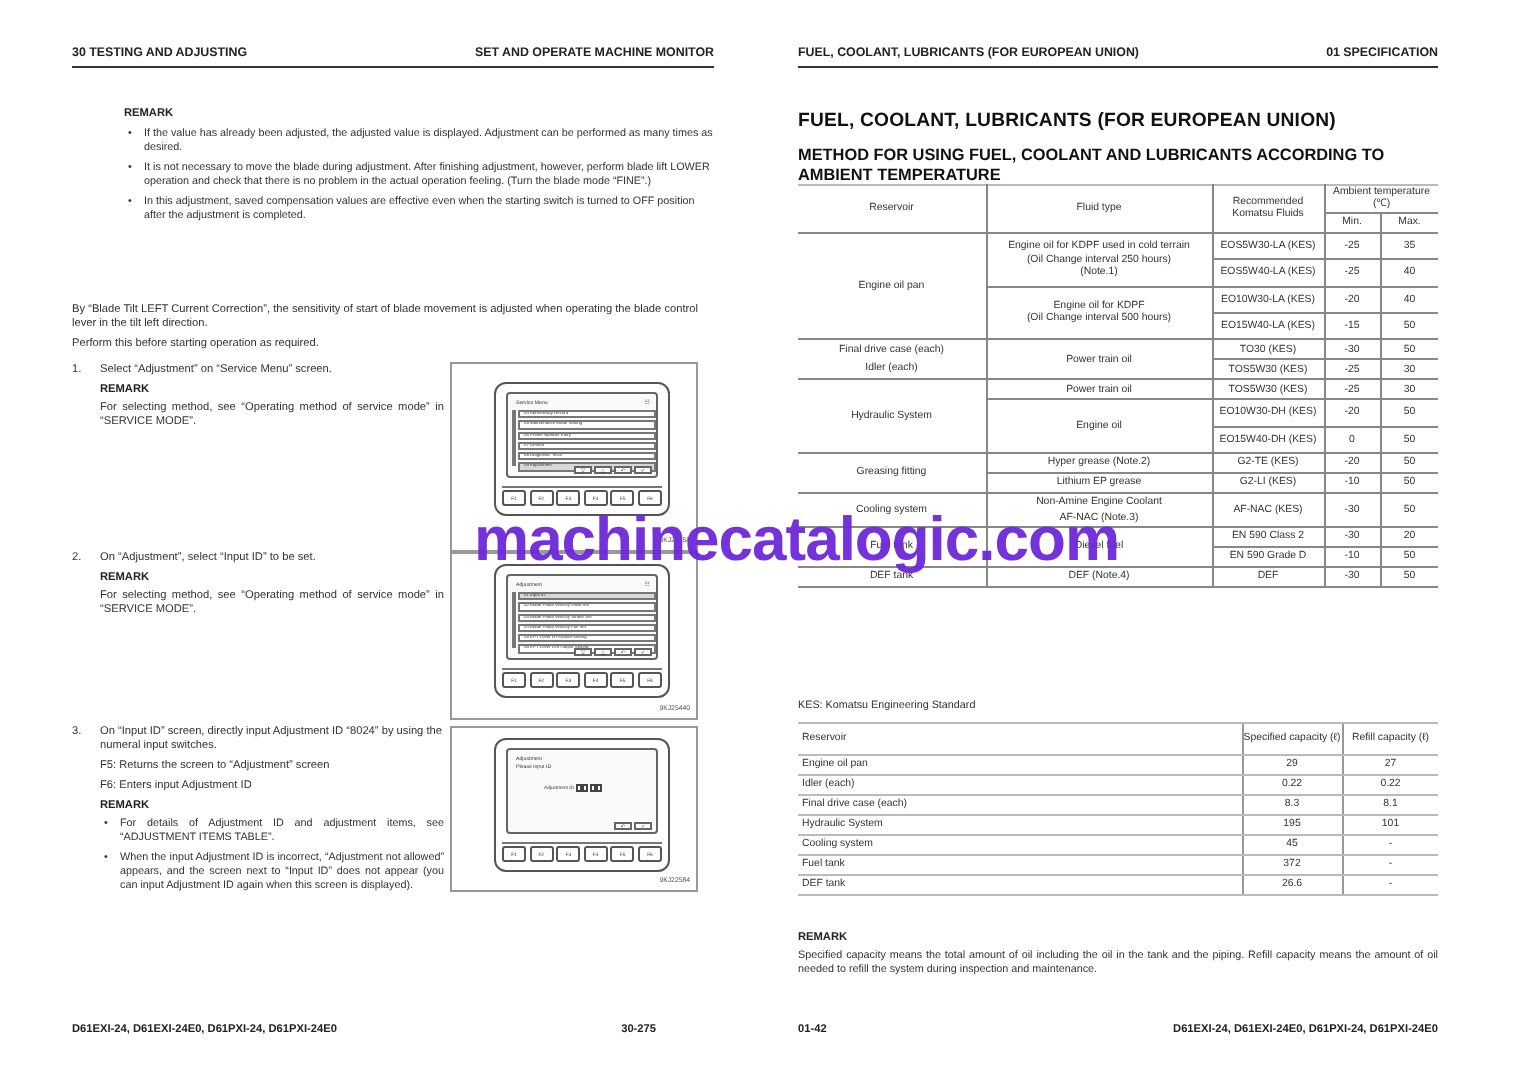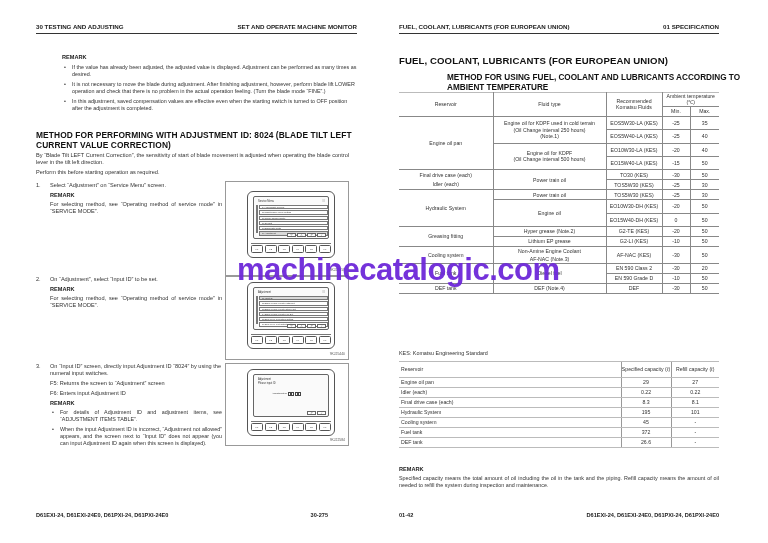--- a/index.html
+++ b/index.html
@@ -71,21 +71,21 @@
   .scr-btns { position: absolute; bottom: 1px; right: 2px; display: flex; gap: 1px; }
   .scr-btn { width: 9px; height: 4px; border: 0.6px solid #666; font-size: 2.6px; text-align: center; line-height: 3px; background: #fff; color: #333; }
   .fkeys { position: absolute; left: 3px; bottom: 4px; width: 80px; display: flex; justify-content: space-between; }
   .fkey { width: 12px; height: 8px; border: 0.8px solid #555; border-radius: 1.5px; font-size: 2.4px; text-align: center; line-height: 7px; color: #333; background: #fff; }
   .fkey-line { position: absolute; left: 3px; bottom: 13px; width: 80px; border-top: 0.6px solid #777; }
   .scr-input-label { position: absolute; left: 18px; top: 17px; font-size: 2.4px; color: #333; }
   .scr-input-box { display: inline-block; width: 3px; height: 3.5px; border: 0.5px solid #444; margin-left: 0.4px; vertical-align: middle; }
 
   
   .rp-title { position: absolute; left: 27px; top: 55px; font-size: 9.6px; font-weight: bold; color: #111; letter-spacing: 0.1px; }
-  .rp-sub { position: absolute; left: 27px; top: 73px; width: 320px; font-size: 8.2px; line-height: 9.5px; font-weight: bold; color: #111; margin-left: 48px; }
+  .rp-sub { position: absolute; left: 27px; top: 73px; width: 320px; font-size: 8.2px; line-height: 9.5px; font-weight: bold; color: #111; }
 
   table { border-collapse: collapse; font-family: "Liberation Sans", sans-serif; }
   .t1 { position: absolute; left: 27px; top: 92px; width: 320px; font-size: 5.2px; color: #333; }
   .t1 td, .t1 th { border: 0.8px solid #888; text-align: center; vertical-align: middle; font-weight: normal; padding: 0 1px; line-height: 6.4px; }
   .t1 tr > *:first-child { border-left: none; }
   .t1 tr > *:last-child { border-right: none; }
   .t1 thead tr:first-child th { border-top: 1.6px solid #bbb; }
   .t1 thead th { height: 13px; }
   .t1 thead tr:nth-child(2) th { height: 10px; }
   .t1 .h13 { height: 13.4px; }
@@ -118,21 +118,20 @@
     <span>SET AND OPERATE MACHINE MONITOR</span>
   </div>
 
   <div class="lp-remark1">
     <div class="remark-title">REMARK</div>
     <div class="bul">If the value has already been adjusted, the adjusted value is displayed. Adjustment can be performed as many times as desired.</div>
     <div class="bul">It is not necessary to move the blade during adjustment. After finishing adjustment, however, perform blade lift LOWER operation and check that there is no problem in the actual operation feeling. (Turn the blade mode “FINE”.)</div>
     <div class="bul">In this adjustment, saved compensation values are effective even when the starting switch is turned to OFF position after the adjustment is completed.</div>
   </div>
 
-  <div class="lp-heading">METHOD FOR PERFORMING WITH ADJUSTMENT ID: 8024 (BLADE TILT LEFT CURRENT VALUE CORRECTION)</div>
 
   <div class="lp-intro">
     <div class="p">By “Blade Tilt LEFT Current Correction”, the sensitivity of start of blade movement is adjusted when operating the blade control lever in the tilt left direction.</div>
     <div class="p">Perform this before starting operation as required.</div>
   </div>
 
   <div class="step" style="top:182px;">
     <span class="num">1.</span>
     <div class="body">
       <div class="p">Select “Adjustment” on “Service Menu” screen.</div>

